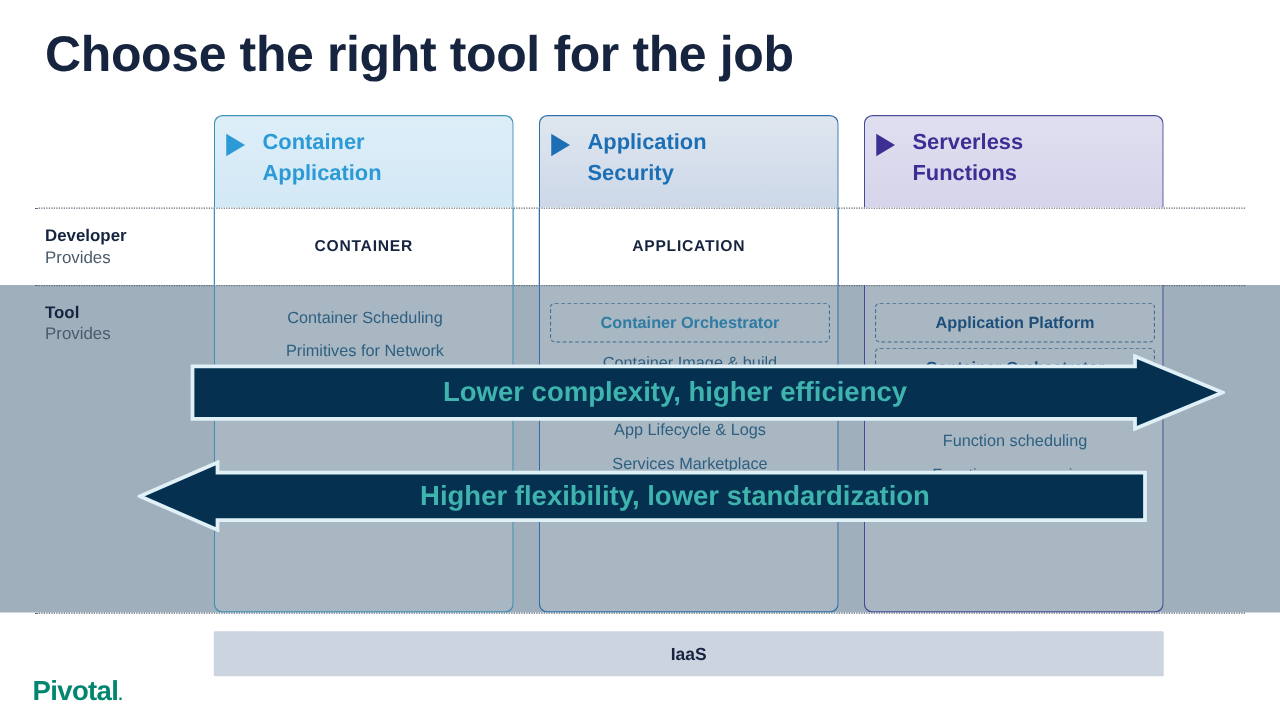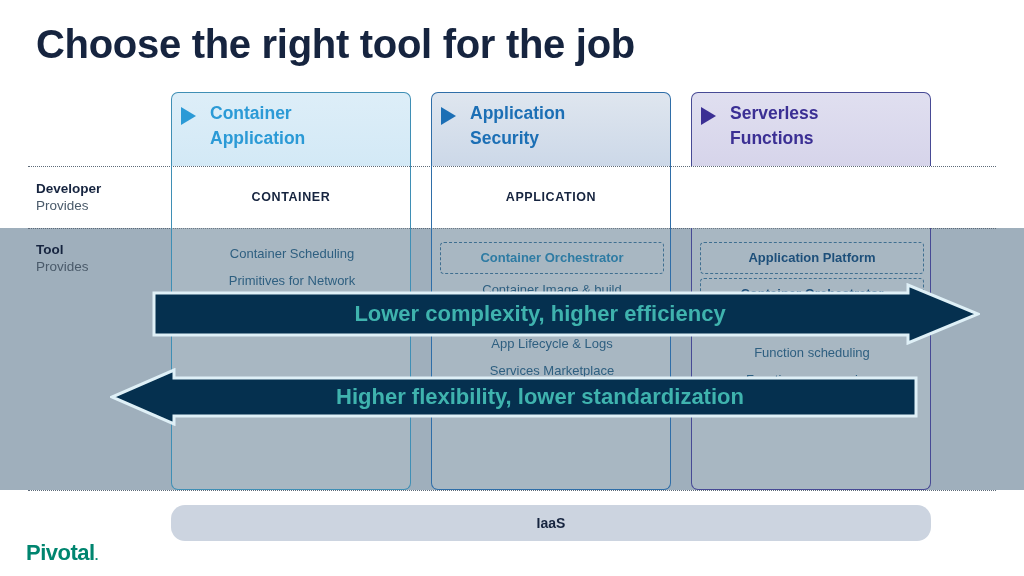--- a/index.html
+++ b/index.html
@@ -132,21 +132,21 @@
     white-space:nowrap;
   }
   .arrow-right{left:152px;top:283px;width:828px;height:62px;}
   .arrow-right .alabel{left:8px;right:60px;}
   .arrow-left{left:110px;top:368px;width:808px;height:58px;}
   .arrow-left .alabel{left:60px;right:8px;}
 
   
   .iaas{
     position:absolute;left:171px;top:505px;width:760px;height:36px;
-    background:#ccd4e0;border-radius:14px;
+    background:#ccd4e0;border-radius:1px;
     display:flex;align-items:center;justify-content:center;
     font-size:14px;font-weight:bold;color:#16243f;
   }
 
   
   .logo{
     position:absolute;left:26px;top:540px;
     font-size:22px;font-weight:bold;color:#00856f;
     letter-spacing:-0.5px;font-family:"Liberation Sans", sans-serif;
   }

